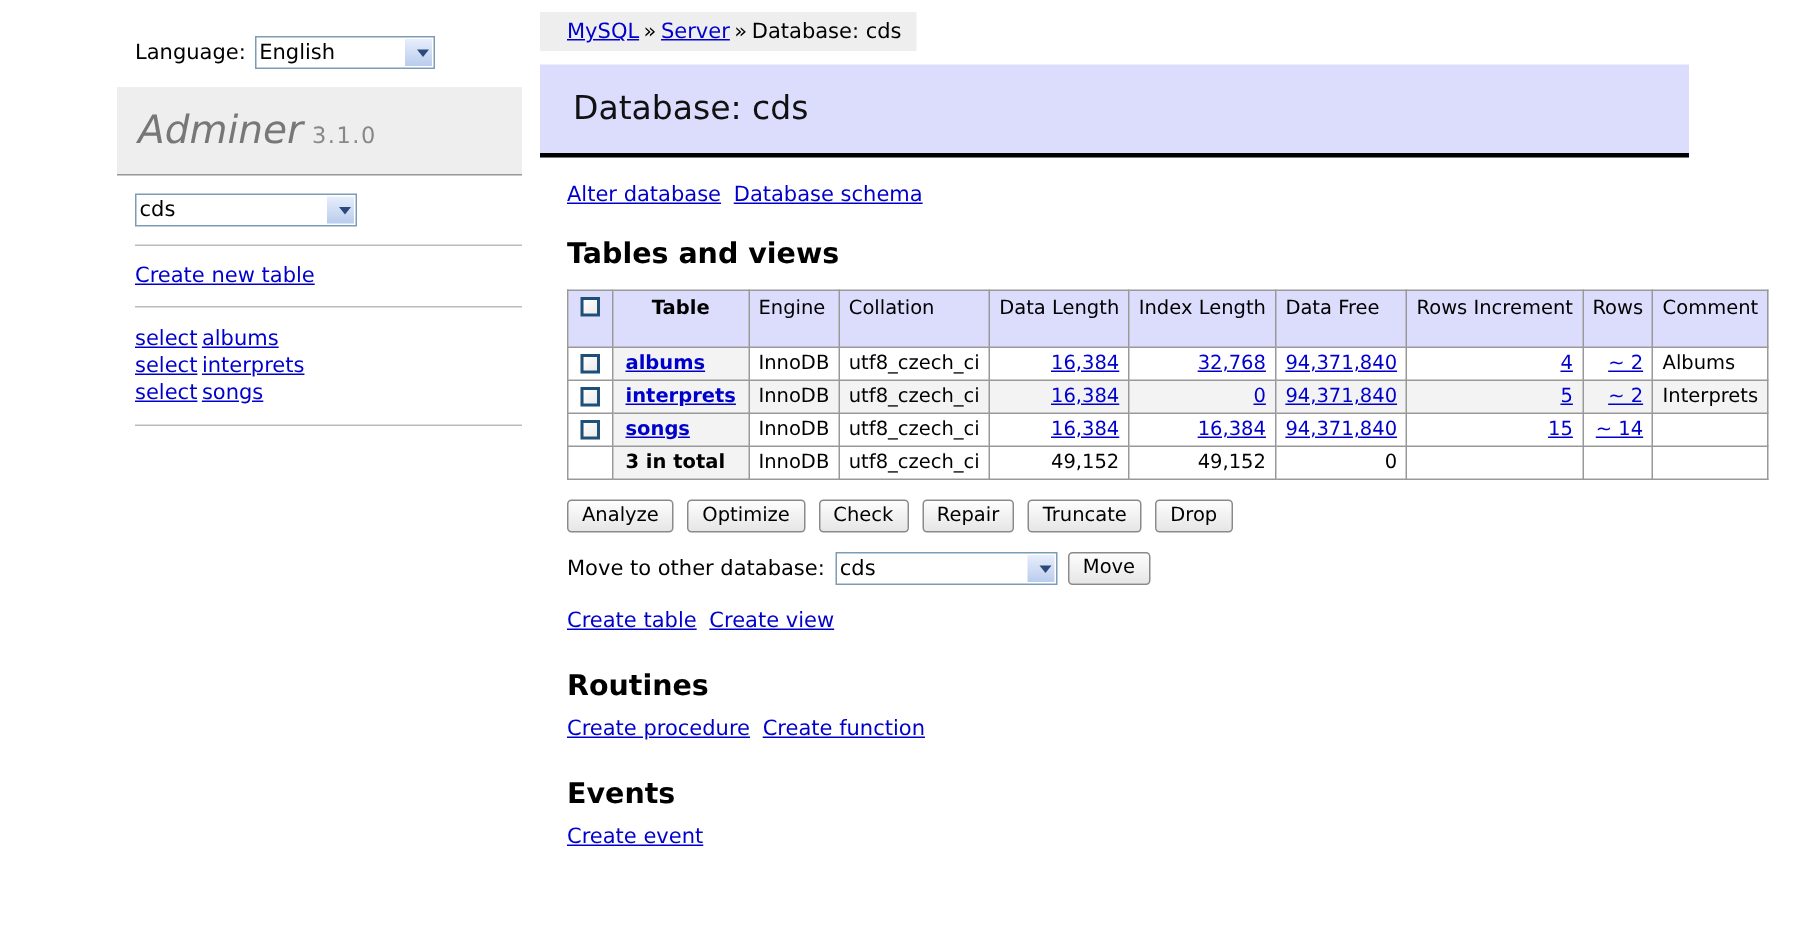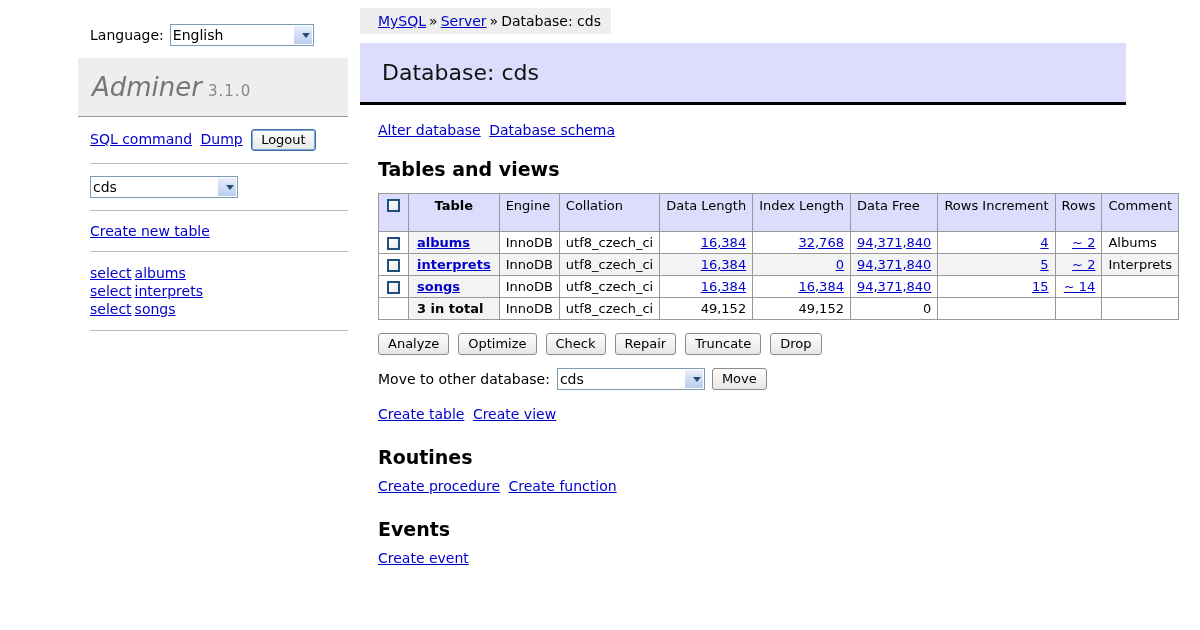--- a/index.html
+++ b/index.html
@@ -55,21 +55,21 @@
   .select-wrap .arrow {
     position: absolute;
     right: 4px; top: 50%;
     margin-top: -2px;
     width: 0; height: 0;
     border-left: 4px solid transparent;
     border-right: 4px solid transparent;
     border-top: 5px solid #2b4a7a;
     pointer-events: none;
   }
-  select.sel-lang { width: 144px; }
+  select.sel-lang { width: 120px; }
   select.sel-db { width: 148px; }
   select.sel-move { width: 148px; }
 
   .adminer-box {
     margin: 12px 12px 0 78px;
     background: #eeeeee;
     border-bottom: 1px solid #999999;
     padding: 14px 0 14px 14px;
     width: 270px;
   }
@@ -254,25 +254,20 @@
           <option>English</option>
         </select>
         <span class="arrow"></span>
       </span>
     </div>
 
     <div class="adminer-box">
       <span class="adminer-name">Adminer</span><span class="adminer-ver">3.1.0</span>
     </div>
 
-    <div class="side-block">
-      <a href="#">SQL command</a>
-      <a href="#">Dump</a>
-      <button class="ui-button focused">Logout</button>
-    </div>
 
     <div class="side-block">
       <span class="select-wrap">
         <select class="ui-select sel-db">
           <option>cds</option>
         </select>
         <span class="arrow"></span>
       </span>
     </div>
 

